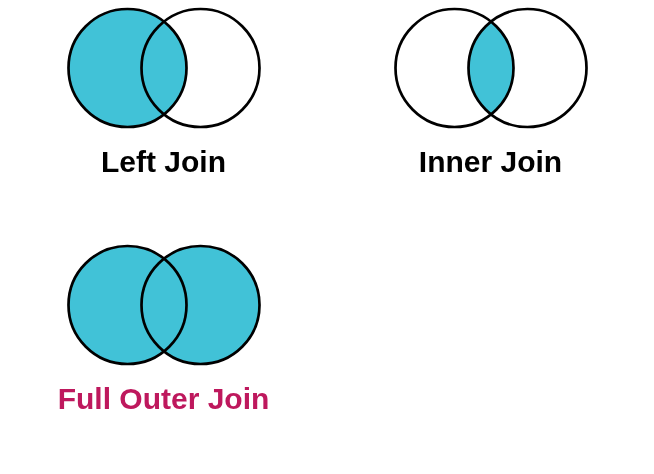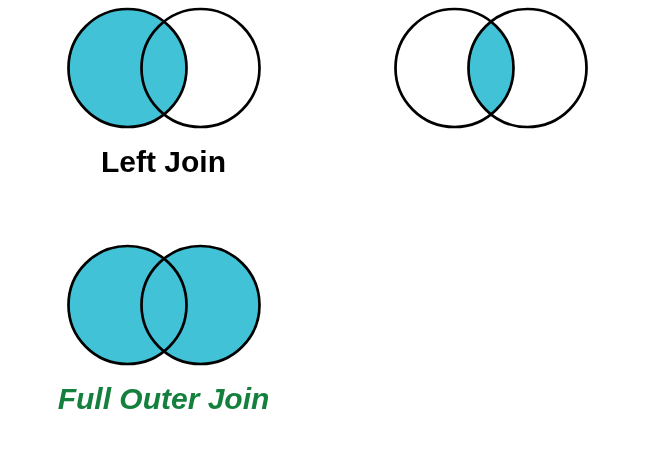--- a/index.html
+++ b/index.html
@@ -82,32 +82,33 @@
           <clipPath id="lens2">
               <circle cx="83.5" cy="68" r="59"></circle>
             </clipPath>
         </defs>
         <circle class="c-left" cx="83.5" cy="68" r="59" fill="#ffffff"></circle>
         <circle class="c-right" cx="156.5" cy="68" r="59" fill="#ffffff"></circle>
         <circle class="c-lens" cx="156.5" cy="68" r="59" clip-path="url(#lens2)" fill="#41c2d7"></circle>
         <circle class="outline" cx="83.5" cy="68" r="59" stroke="#000000"></circle>
         <circle class="outline" cx="156.5" cy="68" r="59" stroke="#000000"></circle>
       </svg>
+      <figcaption class="label" style="color: rgb(0, 0, 0);">Inner Join</figcaption>
     </figure>
 
     <figure class="cell row2">
       <svg class="venn" viewBox="0 0 240 140">
         <defs>
           <clipPath id="lens3">
               <circle cx="83.5" cy="68" r="59"></circle>
             </clipPath>
         </defs>
         <circle class="c-left" cx="83.5" cy="68" r="59" fill="#41c2d7"></circle>
         <circle class="c-right" cx="156.5" cy="68" r="59" fill="#41c2d7"></circle>
         <circle class="c-lens" cx="156.5" cy="68" r="59" clip-path="url(#lens3)" fill="#41c2d7"></circle>
         <circle class="outline" cx="83.5" cy="68" r="59" stroke="#000000"></circle>
         <circle class="outline" cx="156.5" cy="68" r="59" stroke="#000000"></circle>
       </svg>
-      <figcaption class="label" style="color: #15803d; font-style: italic;">Full Outer Join</figcaption>
+      <figcaption class="label" style="color: #be185d;">Full Outer Join</figcaption>
     </figure>
 
   </div>
 </div>
 
 </body></html>

